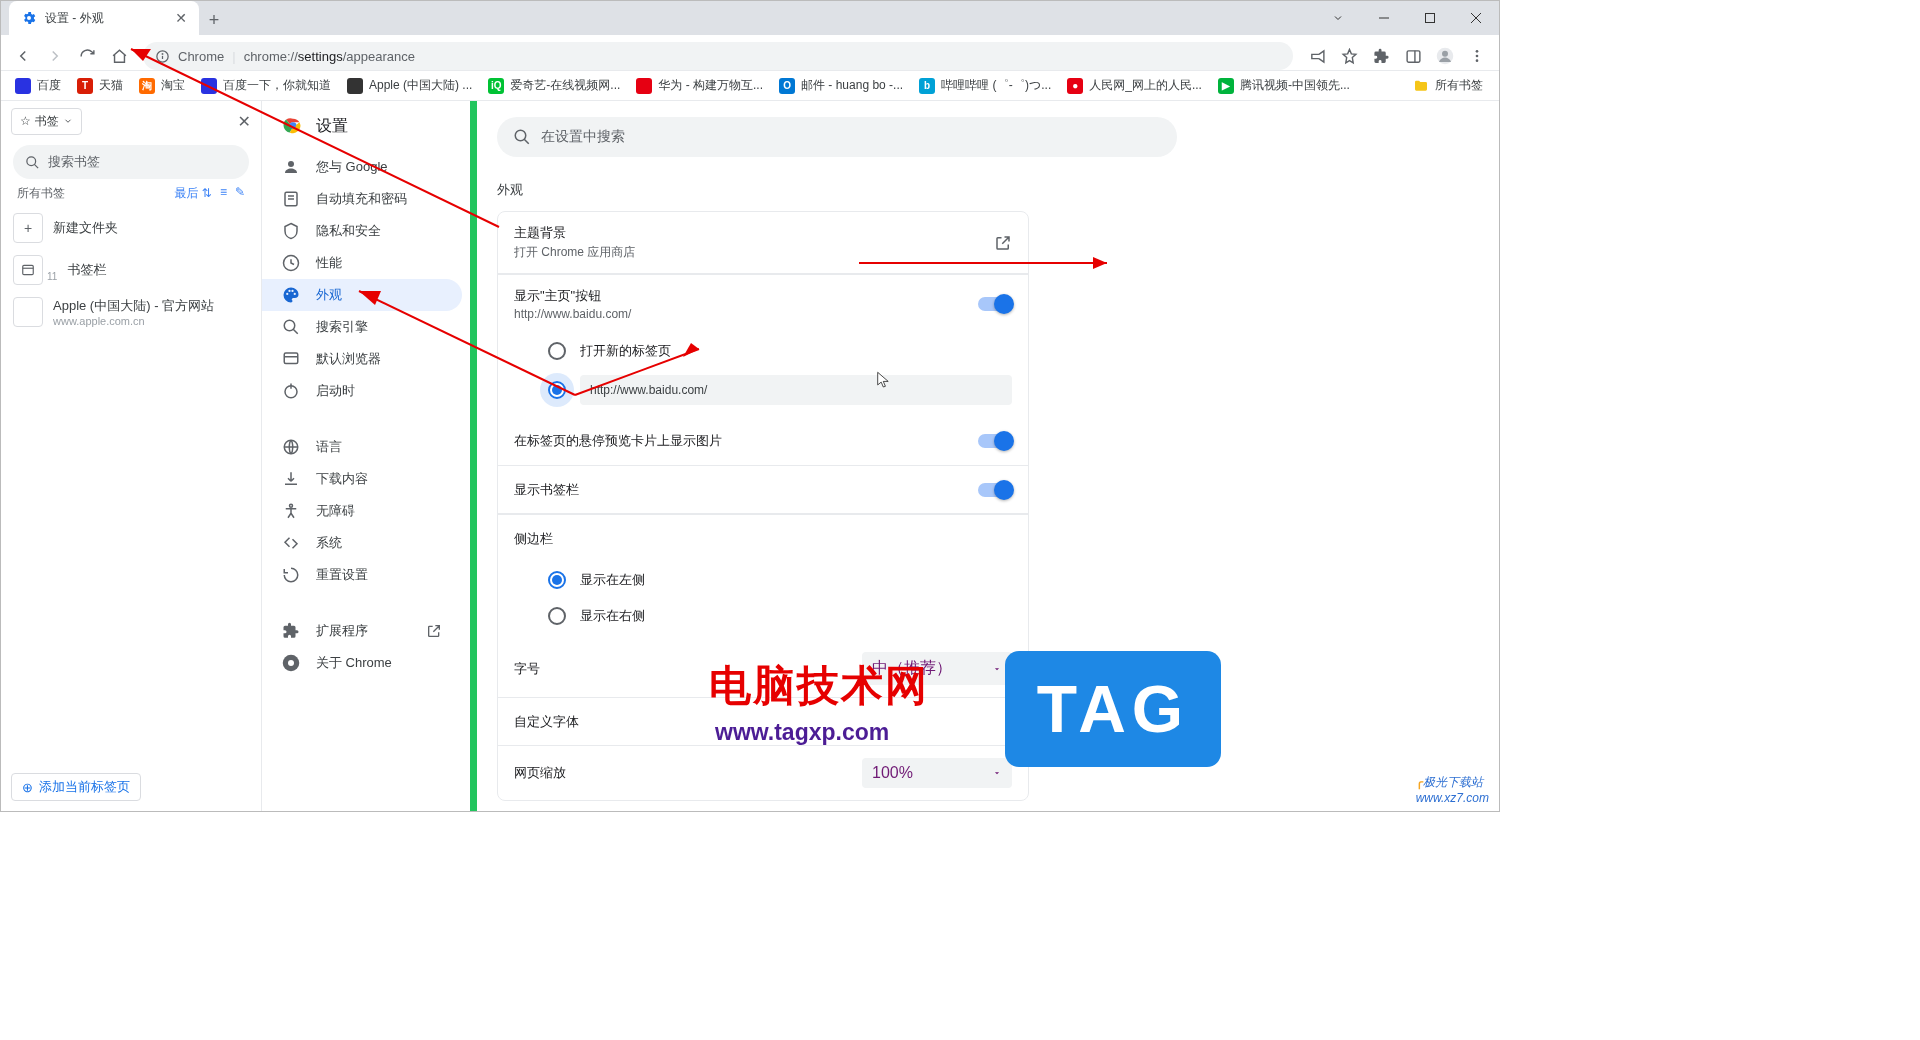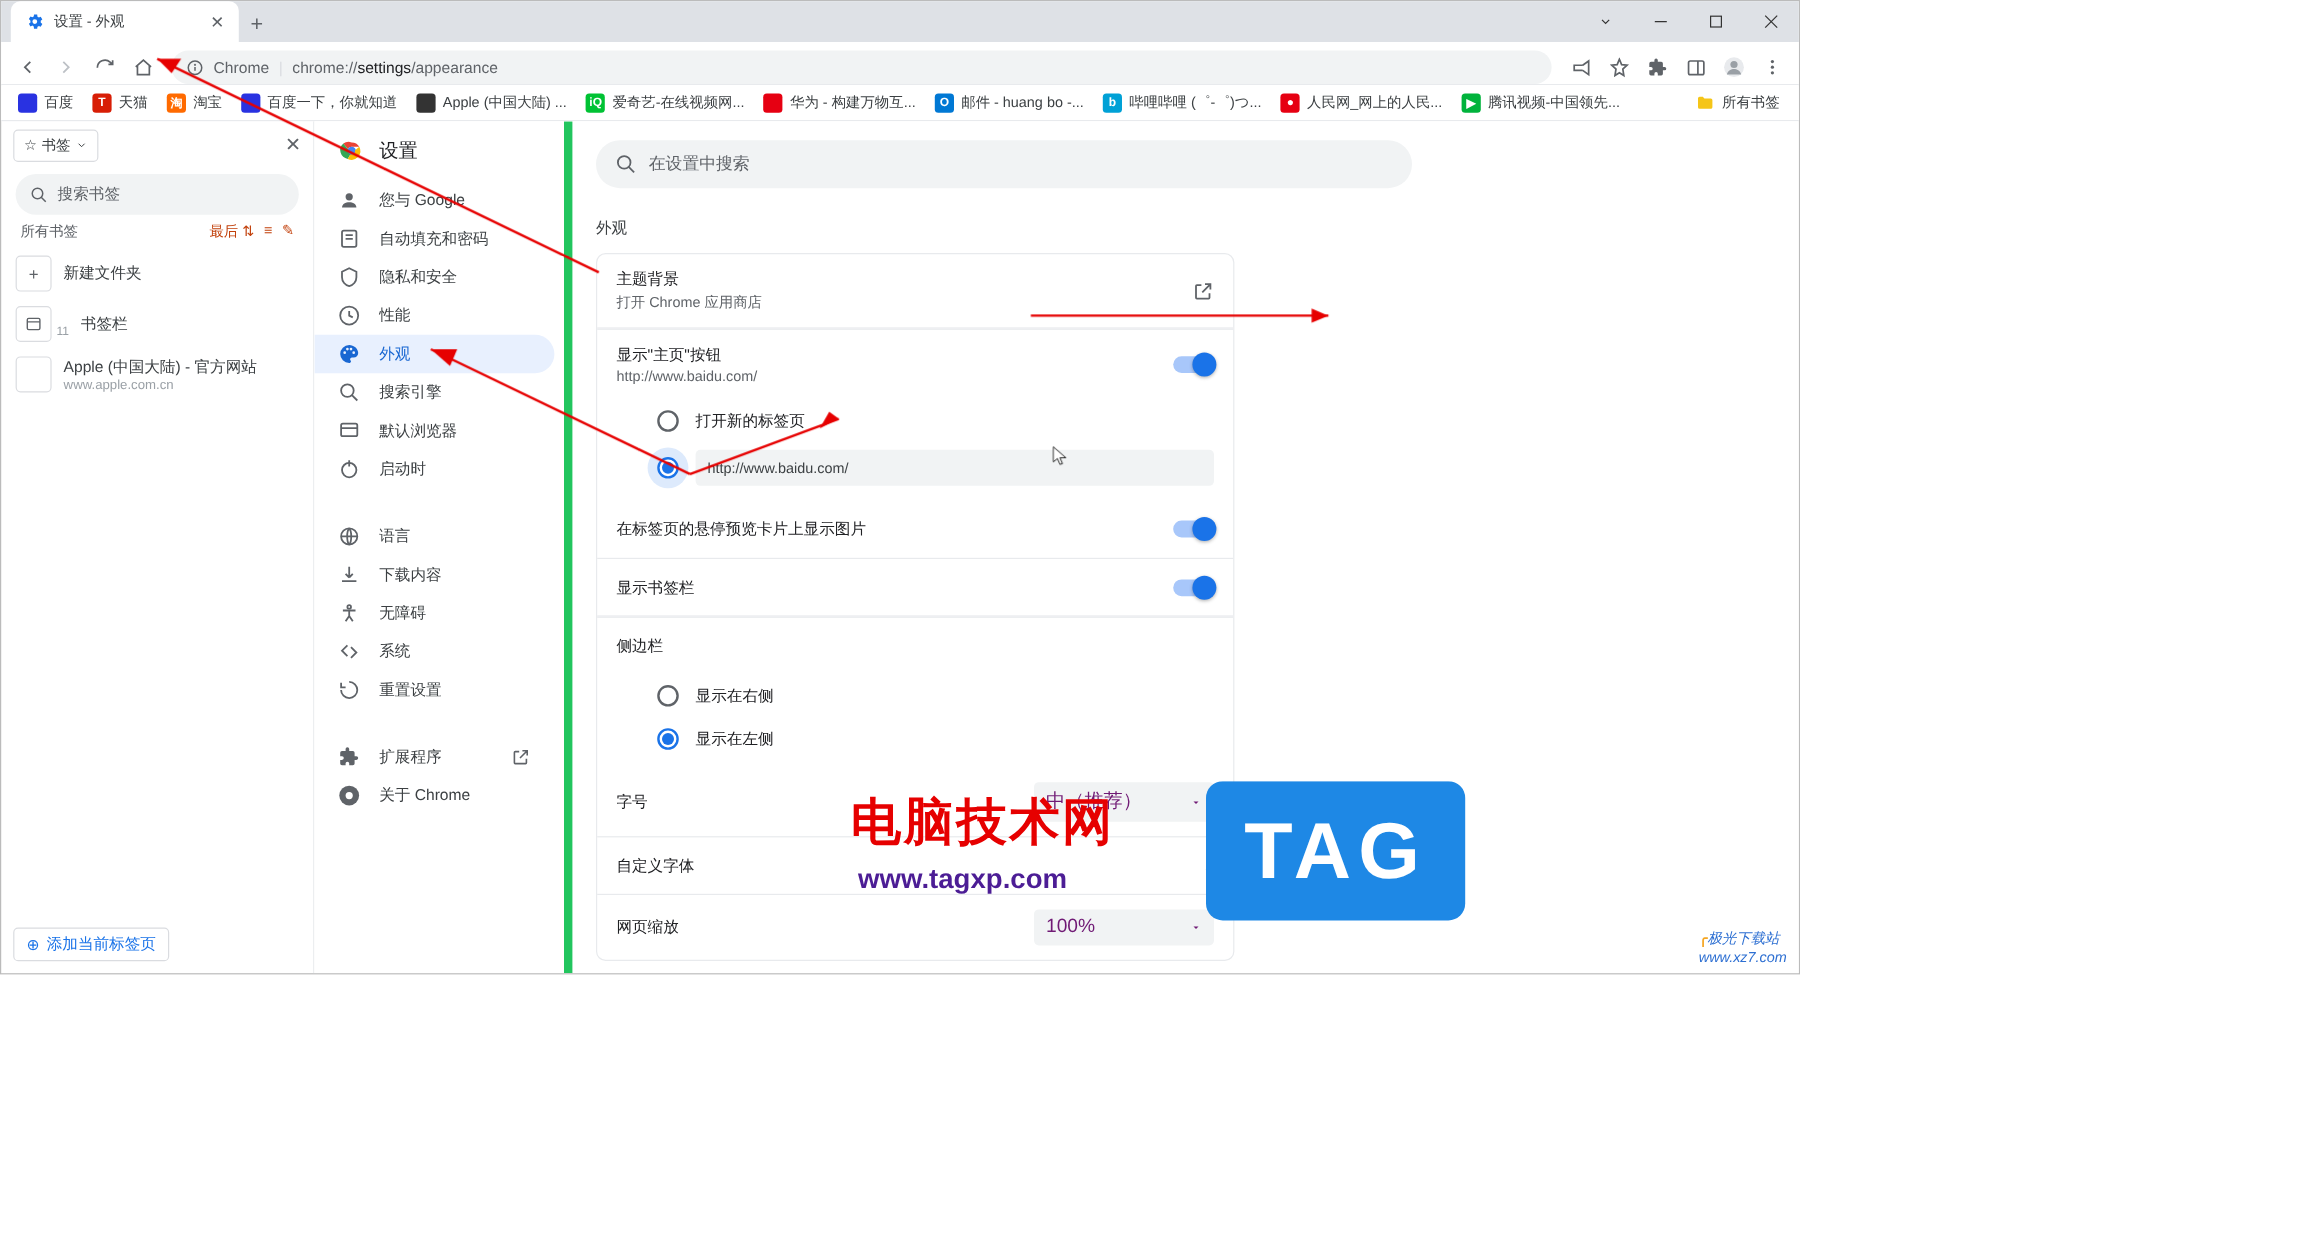--- a/index.html
+++ b/index.html
@@ -29,21 +29,21 @@
   .bmlast { margin-left: auto; display: flex; align-items: center; gap: 6px; padding: 0 8px; color: #3c4043; }
 
   .content { flex: 1; display: flex; overflow: hidden; }
 
   .bm-panel { width: 261px; border-right: 1px solid #e8eaed; display: flex; flex-direction: column; }
   .bm-panel-hd { height: 40px; display: flex; align-items: center; padding: 0 10px; gap: 8px; }
   .bm-hd-btn { display: flex; align-items: center; gap: 4px; padding: 4px 8px; border: 1px solid #dadce0; border-radius: 4px; font-size: 12px; color: #3c4043; }
   .bm-x { margin-left: auto; color: #5f6368; font-size: 16px; }
   .bm-search { margin: 4px 12px 0; height: 34px; background: #f1f3f4; border-radius: 17px; display: flex; align-items: center; padding: 0 12px; gap: 8px; color: #5f6368; font-size: 13px; }
   .bm-section-hd { display: flex; align-items: center; padding: 0 16px; height: 28px; font-size: 12px; color: #5f6368; gap: 6px; }
-  .bm-section-hd .actions { margin-left: auto; display: flex; gap: 8px; color: #c2410c; text-align: right; }
+  .bm-section-hd .actions { margin-left: auto; display: flex; gap: 8px; color: #3b82f6; text-align: right; }
   .bm-row { display: flex; align-items: center; padding: 6px 12px; gap: 10px; }
   .bm-sq { width: 30px; height: 30px; border: 1px solid #dadce0; border-radius: 4px; display: flex; align-items: center; justify-content: center; color: #5f6368; font-size: 14px; }
   .bm-row .lbl { font-size: 13px; color: #3c4043; }
   .bm-row .sub { font-size: 11px; color: #9aa0a6; }
   .bm-row .count { font-size: 10px; color: #9aa0a6; margin-top: 12px; margin-left: -6px; }
   .bm-footer { margin-top: auto; padding: 10px; }
   .bm-add { display: inline-flex; align-items: center; gap: 6px; border: 1px solid #dadce0; border-radius: 4px; padding: 4px 10px; color: #1a73e8; font-size: 13px; }
 
   .settings { flex: 1; display: flex; background: #fff; overflow: hidden; }
   .snav { width: 215px; padding: 14px 0; border-right: 7px solid #22c55e; }
@@ -486,26 +486,26 @@
             <div class="right">
                 <div class="toggle"></div>
               </div>
           </div>
 
           <div class="sub-block">
             <div class="crow" style="border-top:1px solid #e8eaed">
               <div class="t1">侧边栏</div>
             </div>
             <div class="radio-row">
+              <span class="radio on"></span>
+              <span>显示在左侧</span>
+            </div>
+            <div class="radio-row">
               <span class="radio"></span>
               <span>显示在右侧</span>
-            </div>
-            <div class="radio-row">
-              <span class="radio on"></span>
-              <span>显示在左侧</span>
             </div>
           </div>
 
           <div class="crow">
             <div class="t1">字号</div>
             <div class="right">
               <div class="select">
                 <span>中（推荐）</span>
                 <svg class="caret" viewBox="0 0 24 24" fill="currentColor">
                     <path d="M7 10l5 5 5-5z"></path>

